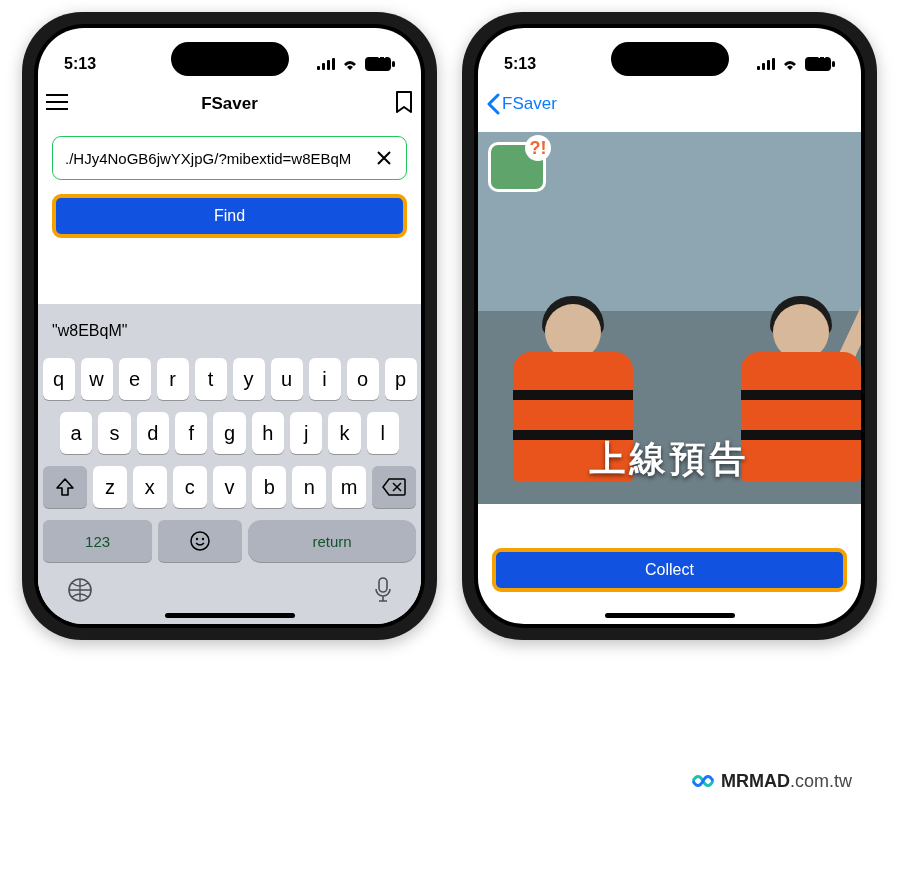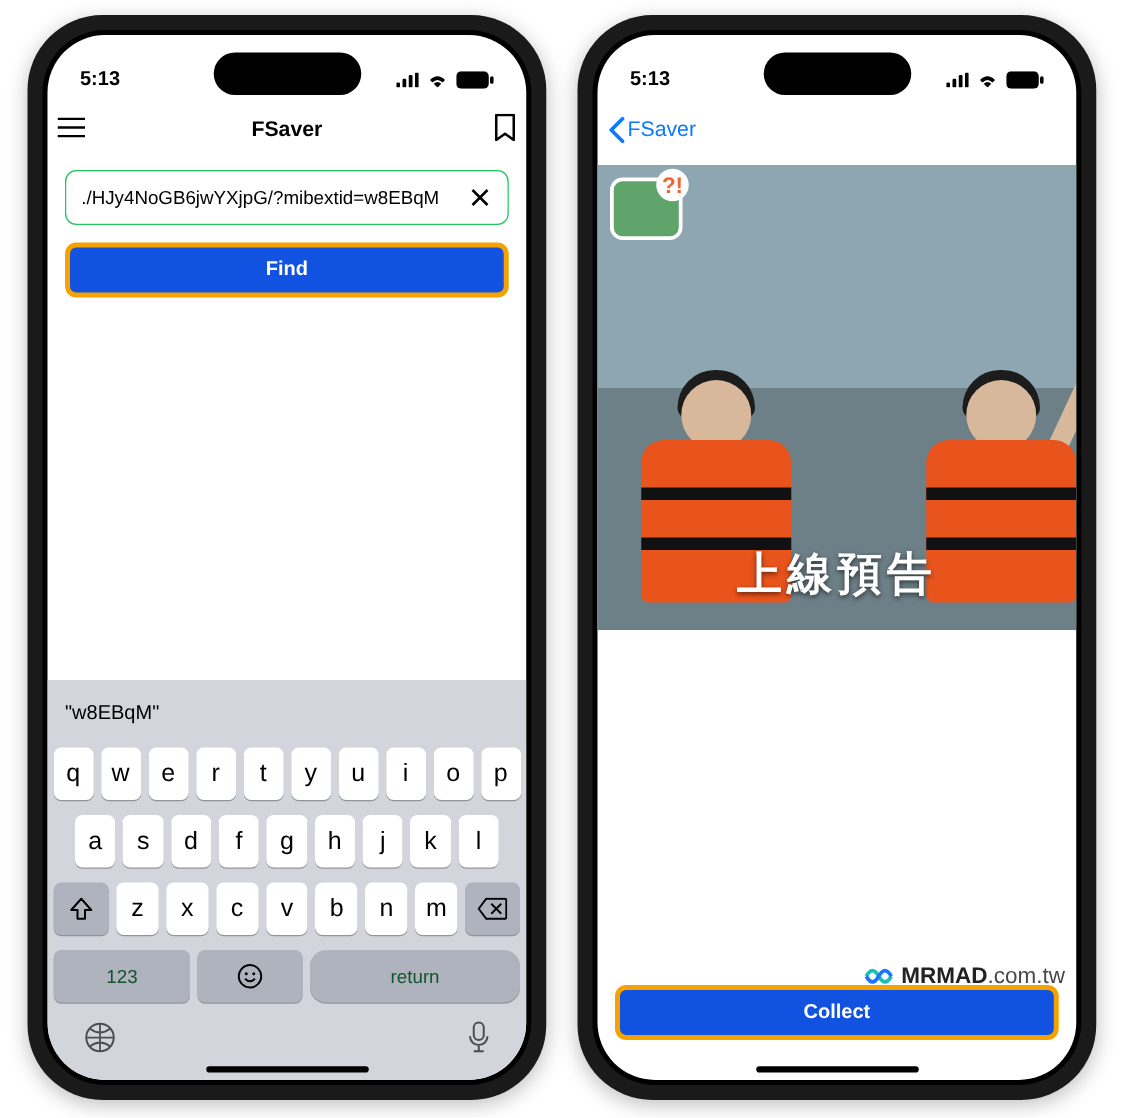--- a/index.html
+++ b/index.html
@@ -1,19 +1,19 @@
 <!DOCTYPE html>
 <html><head>
 <meta charset="utf-8">
 <style>
   * { box-sizing: border-box; margin: 0; padding: 0; font-family: -apple-system, "SF Pro Text", "Helvetica Neue", Arial, sans-serif; }
   body { background:#fff; width:900px; height:894px; position:relative; overflow:hidden; }
   .stage { position:relative; width:900px; height:894px; }
 
-  .phone { position:absolute; width:415px; height:868px; top:12px; border-radius:60px; background:#1a1a1a; box-shadow:0 4px 16px rgba(0,0,0,0.25); padding:12px; }
+  .phone { position:absolute; width:415px; height:628px; top:12px; border-radius:60px; background:#1a1a1a; box-shadow:0 4px 16px rgba(0,0,0,0.25); padding:12px; }
   .phone-left  { left:22px; }
   .phone-right { left:462px; }
 
   .phone .bezel { width:100%; height:100%; border-radius:50px; background:#000; padding:4px; }
   .screen { width:100%; height:100%; border-radius:46px; background:#fff; position:relative; overflow:hidden; }
 
   .island { position:absolute; top:14px; left:50%; transform:translateX(-50%); width:118px; height:34px; background:#000; border-radius:20px; z-index:30; }
 
   .statusbar { height:54px; padding:18px 26px 0; display:flex; justify-content:space-between; align-items:center; font-size:16px; font-weight:600; color:#000; }
   .status-right { display:flex; align-items:center; gap:6px; }
@@ -21,21 +21,21 @@
 
   .navbar { height:44px; display:flex; align-items:center; justify-content:space-between; padding:0 8px; }
   .nav-title { font-size:17px; font-weight:600; color:#000; flex:1; text-align:center; }
   .nav-back  { display:flex; align-items:center; color:#0a7aff; font-size:17px; gap:2px; }
   .nav-back svg { flex:none; }
 
   .input-row { margin:10px 14px 0; position:relative; }
   .url-input { width:100%; height:44px; border:1px solid #22c55e; border-radius:9px; padding:0 40px 0 12px; font-size:15px; color:#000; outline:none; background:#fff; }
   .clear-x { position:absolute; right:10px; top:50%; transform:translateY(-50%); width:26px; height:26px; display:flex; align-items:center; justify-content:center; font-size:20px; color:#333; }
 
-  .big-btn { margin:14px 14px 0; height:44px; border-radius:9px; background:#1152e0; color:#fff; font-size:16px; font-weight:700; display:flex; align-items:center; justify-content:center; border:4px solid #f5a200; }
+  .big-btn { margin:14px 14px 0; height:44px; border-radius:9px; background:#1152e0; color:#fff; font-size:16px; font-weight:400; display:flex; align-items:center; justify-content:center; border:4px solid #f5a200; }
 
   
   .video-box { margin-top:6px; height:372px; background:linear-gradient(#8ea6b2 0%, #8ea6b2 48%, #6d7f87 48%, #6d7f87 100%); position:relative; overflow:hidden; }
   .video-caption { position:absolute; bottom:20px; left:0; right:0; text-align:center; color:#fff; font-size:36px; font-weight:700; text-shadow:0 2px 4px rgba(0,0,0,.6); letter-spacing:4px; }
 
   
   .person { position:absolute; bottom:0; }
   .person .head { width:56px; height:56px; background:#d8b89a; border-radius:50%; position:absolute; top:0; left:50%; transform:translateX(-50%); }
   .person .vest { width:120px; height:130px; background:#e8541c; border-radius:18px 18px 6px 6px; position:absolute; top:48px; left:50%; transform:translateX(-50%); }
   .vest::before, .vest::after { content:""; position:absolute; left:0; right:0; height:10px; background:#111; }
@@ -54,21 +54,21 @@
   .krow { display:flex; justify-content:center; gap:6px; padding:6px 5px; }
   .key { background:#fff; border-radius:6px; height:42px; min-width:32px; flex:1; display:flex; align-items:center; justify-content:center; font-size:20px; color:#000; box-shadow:0 1px 0 rgba(0,0,0,.3); }
   .krow.r2 { padding-left:22px; padding-right:22px; }
   .key-special { background:#aeb3bd; color:#14532d; font-size:15px; }
   .key-space  { flex:5; font-size:15px; }
   .key-return { flex:2; font-size:15px;border-radius:13px; }
   .key-shift, .key-del { flex:1.3; background:#aeb3bd; }
   .bottombar { height:56px; display:flex; justify-content:space-between; align-items:center; padding:0 28px 8px; }
   .homebar { position:absolute; bottom:6px; left:50%; transform:translateX(-50%); width:130px; height:5px; background:#000; border-radius:3px; }
 
-  .watermark { position:absolute; right:48px; top:770px; display:flex; gap:6px; font-size:18px; color:#484848; z-index:50; }
+  .watermark { position:absolute; right:48px; top:770px; display:flex; align-items:center; gap:6px; font-size:18px; color:#484848; z-index:50; }
   .watermark b { font-weight:800; color:#222; }
   .wm-logo { width:24px; height:22px; }
 
   .collect-wrap { position:absolute; bottom:32px; left:14px; right:14px; }
 </style>
 </head>
 <body>
 
 <div class="stage">
 

